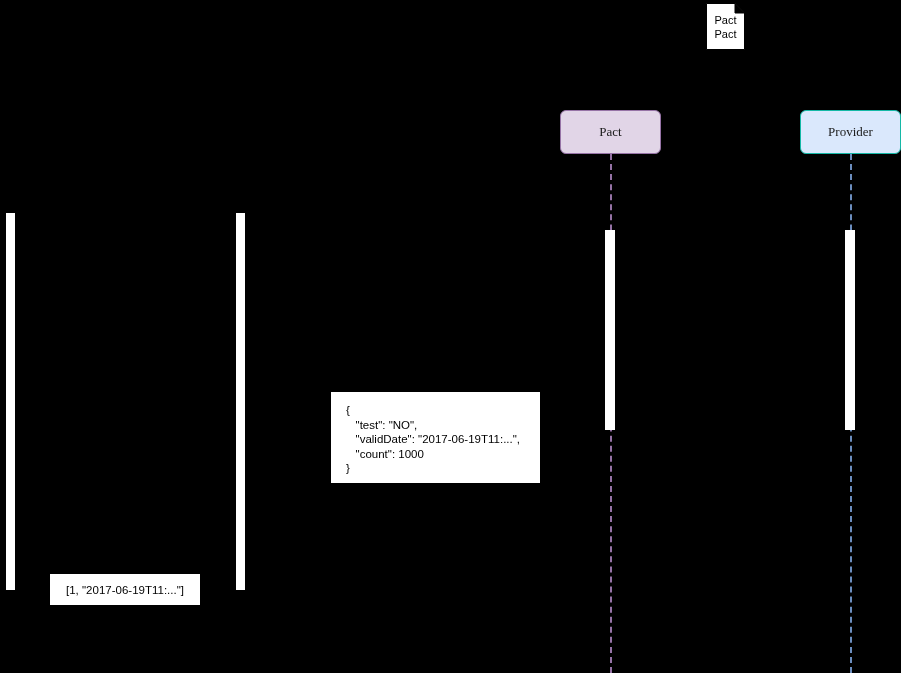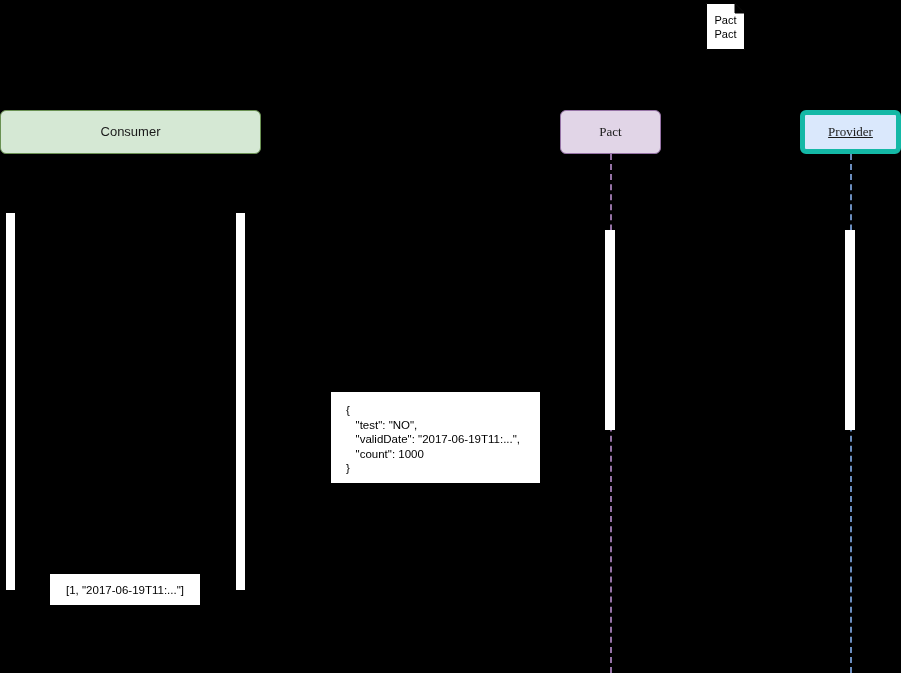--- a/index.html
+++ b/index.html
@@ -54,25 +54,24 @@
     font-family: "Liberation Serif", serif;
     font-size: 13px;
     color: #1a1a1a;
   }
   .p-provider {
     left: 800px;
     top: 110px;
     width: 101px;
     height: 44px;
     background: #dae8fc;
-    border: 5px solid #14b8a6;
+    border: 1px solid #14b8a6;
     font-family: "Liberation Serif", serif;
     font-size: 13px;
     color: #1a1a1a;
-    text-decoration: underline;
   }
 
   
   .lifeline {
     position: absolute;
     width: 0px;
     border-left-width: 2px;
     border-left-style: dashed;
   }
   .ll-pact     { left: 610px; top: 154px; height: 519px; border-left-color: #9673a6; }
@@ -159,23 +158,20 @@
     </span>
     <div class="note-label">
       <span>Pact</span>
       <span>Pact</span>
     </div>
   </div>
 
   <div class="lifeline ll-pact"></div>
   <div class="lifeline ll-provider"></div>
 
-  <div class="participant p-consumer">
-    <span class="participant-label">Consumer</span>
-  </div>
 
   <div class="participant p-pact">
     <span class="participant-label">Pact</span>
   </div>
 
   <div class="participant p-provider">
     <span class="participant-label">Provider</span>
   </div>
 
   <div class="activation act-consumer-left"></div>

